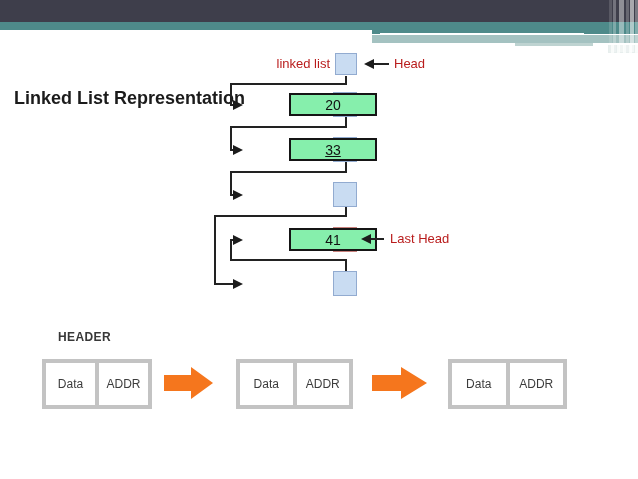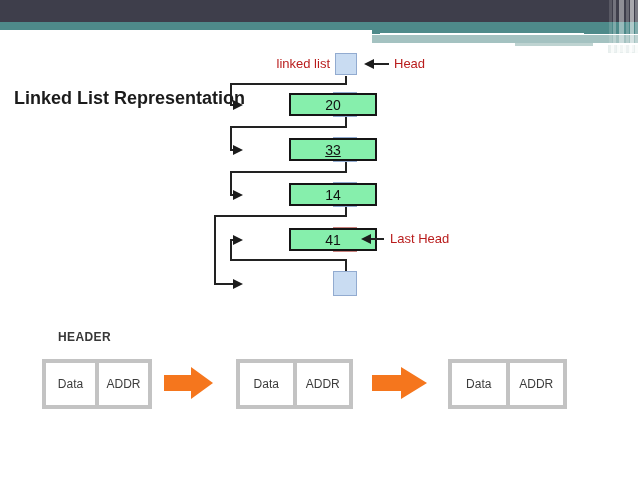--- a/index.html
+++ b/index.html
@@ -64,21 +64,20 @@
   <div class="dlabel" style="left:390px;top:231px;">Last Head</div>
 
   <div class="ptr" style="top:92px;"></div>
   <div class="ptr" style="top:137px;"></div>
   <div class="ptr" style="top:182px;"></div>
   <div class="ptr red" style="top:227px;"></div>
   <div class="ptr" style="top:271px;"></div>
 
   <div class="node" style="top:93px;">20</div>
   <div class="node" style="top:138px;text-decoration:underline;">33</div>
-  <div class="node" style="top:183px;">14</div>
   <div class="node" style="top:228px;">41</div>
 
   <svg id="overlay" viewBox="0 0 638 479" xmlns="http://www.w3.org/2000/svg">
     <defs>
       <marker id="ah" markerUnits="userSpaceOnUse" markerWidth="10" markerHeight="10" refX="8" refY="5" orient="auto">
         <path d="M0,0 L10,5 L0,10 z" fill="#1c1c1c"></path>
       </marker>
     </defs>
     <g fill="none" stroke="#222" stroke-width="2">
       <path d="M346 76 L346 84 L231 84 L231 105 L241 105" marker-end="url(#ah)"></path>

